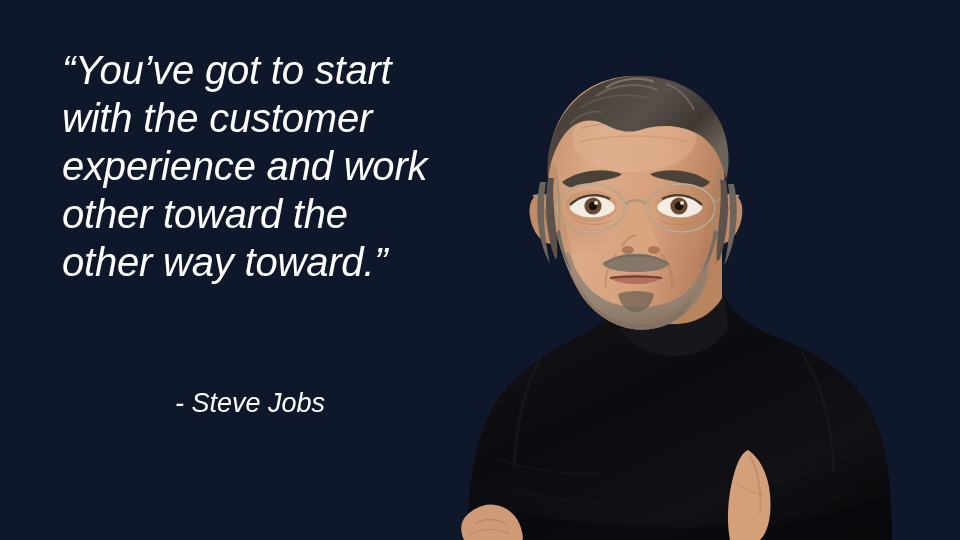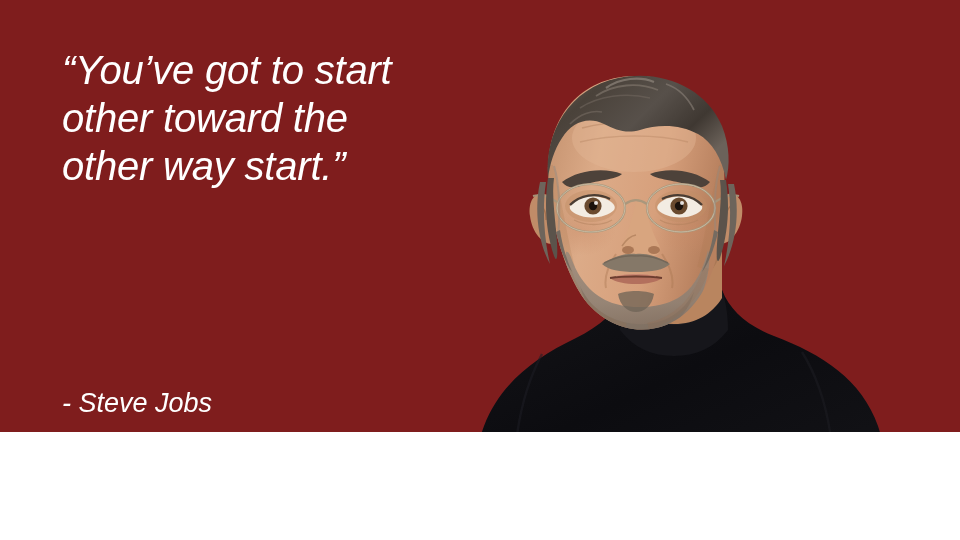--- a/index.html
+++ b/index.html
@@ -3,23 +3,23 @@
 <meta charset="utf-8">
 <style>
   html, body {
     margin: 0;
     padding: 0;
     background: #ffffff;
   }
   #slide {
     position: relative;
     width: 960px;
-    height: 432px;
+    height: 540px;
     overflow: hidden;
-    background: #7f1d1d;
+    background: #0f172a;
     font-family: "Liberation Sans", sans-serif;
   }
 
   
   #quote-block {
     position: absolute;
     left: 62px;
     top: 46px;
     width: 400px;
     z-index: 5;
@@ -32,21 +32,21 @@
     color: #ffffff;
     white-space: pre;
     letter-spacing: -0.2px;
   }
 
   #attribution {
     position: absolute;
     left: 62px;
     top: 386px;
     width: 376px;
-    text-align: left;
+    text-align: center;
     z-index: 5;
   }
   #attribution .attr-text {
     font-size: 27px;
     line-height: 34px;
     font-style: italic;
     font-weight: 400;
     color: #ffffff;
   }
 
@@ -284,21 +284,23 @@
 
           <path d="M126,178 C130,196 136,210 142,218 C136,204 132,190 130,176 Z" fill="#756b61"></path>
           <path d="M288,178 C284,196 278,210 272,218 C278,204 282,190 284,176 Z" fill="#756b61"></path>
         </g>
       </g>
     </svg>
   </div>
 
   <div id="quote-block">
     <div class="quote-line">“You’ve got to start</div>
+    <div class="quote-line">with the customer</div>
+    <div class="quote-line">experience and work</div>
     <div class="quote-line">other toward the</div>
-    <div class="quote-line">other way start.”</div>
+    <div class="quote-line">other way toward.”</div>
   </div>
 
   <div id="attribution">
     <span class="attr-text">- Steve Jobs</span>
   </div>
 
 </div>
 
 </body></html>

